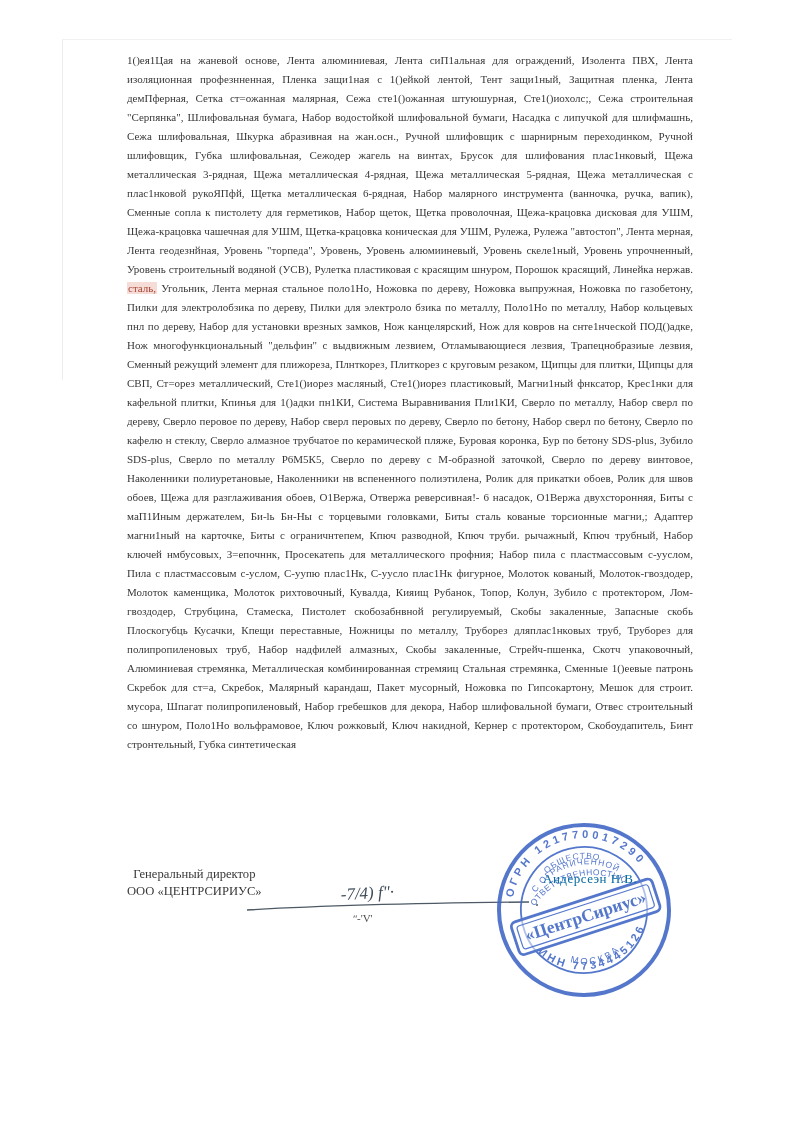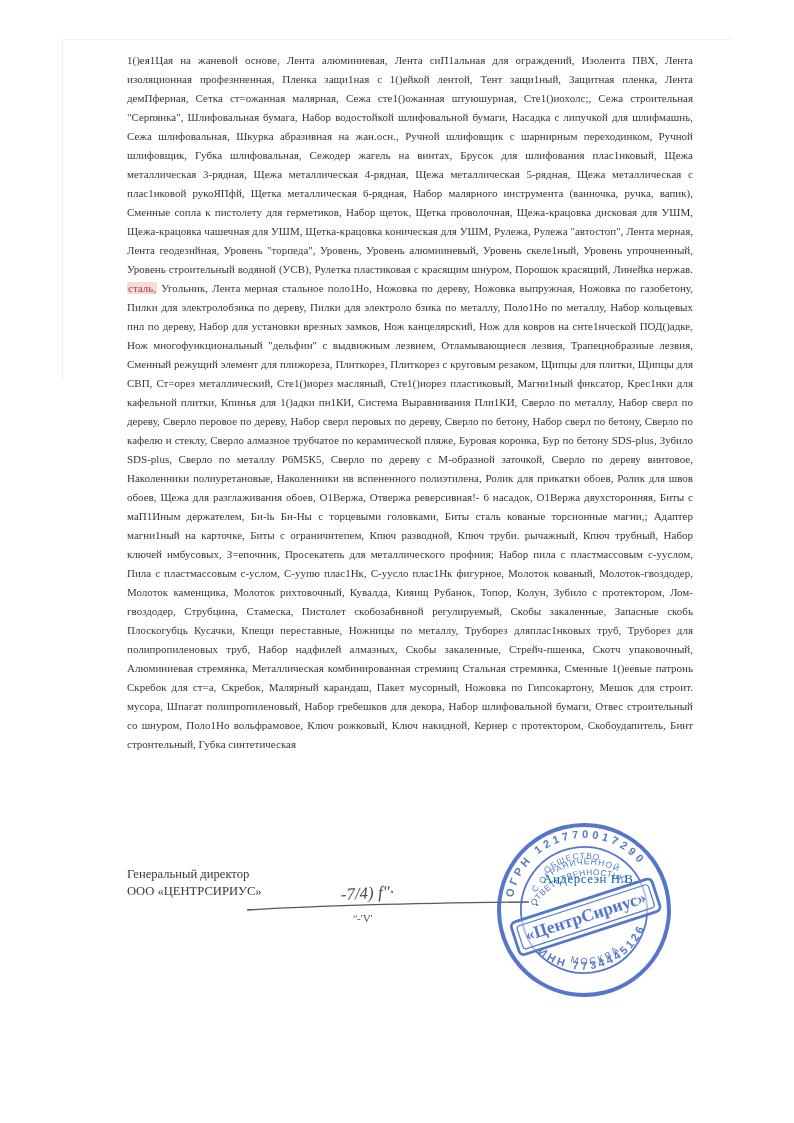--- a/index.html
+++ b/index.html
@@ -25,21 +25,21 @@
   .para-indent{text-indent:42px;}
   .hl-word{
     color:#a84538;
     background:#f5dcd6;
     padding:0 1px;
   }
   .sign-block{
     position:absolute;left:127px;top:866px;width:566px;height:120px;
     font-size:12.6px;line-height:17px;
   }
-  .sign-titles{position:absolute;left:0;top:0;}
+  .sign-titles{position:absolute;left:0;top:0;text-align:center;}
   .sig-svg{position:absolute;left:118px;top:6px;}
   .signer-name{
     position:absolute;left:416px;top:4px;
     font-size:13px;color:#0369a1;letter-spacing:0.5px;
     z-index:3;white-space:nowrap;
   }
   .stamp-wrap{
     position:absolute;left:494px;top:820px;width:180px;height:180px;
     opacity:0.88;z-index:2;
   }

